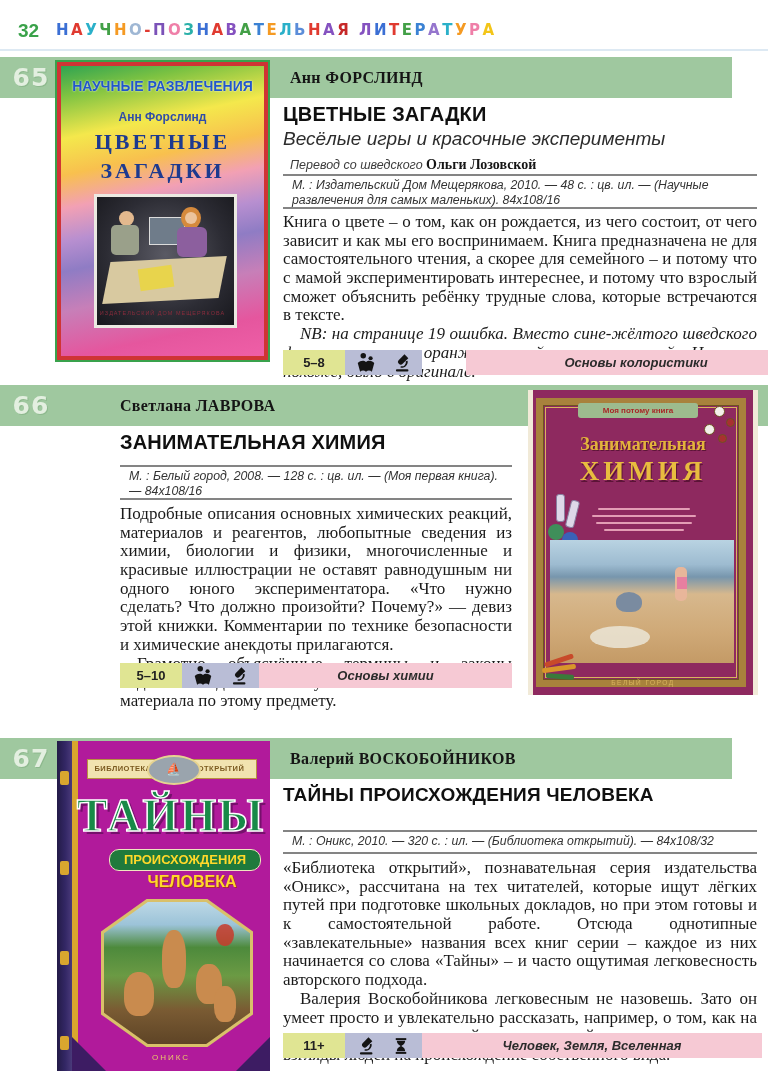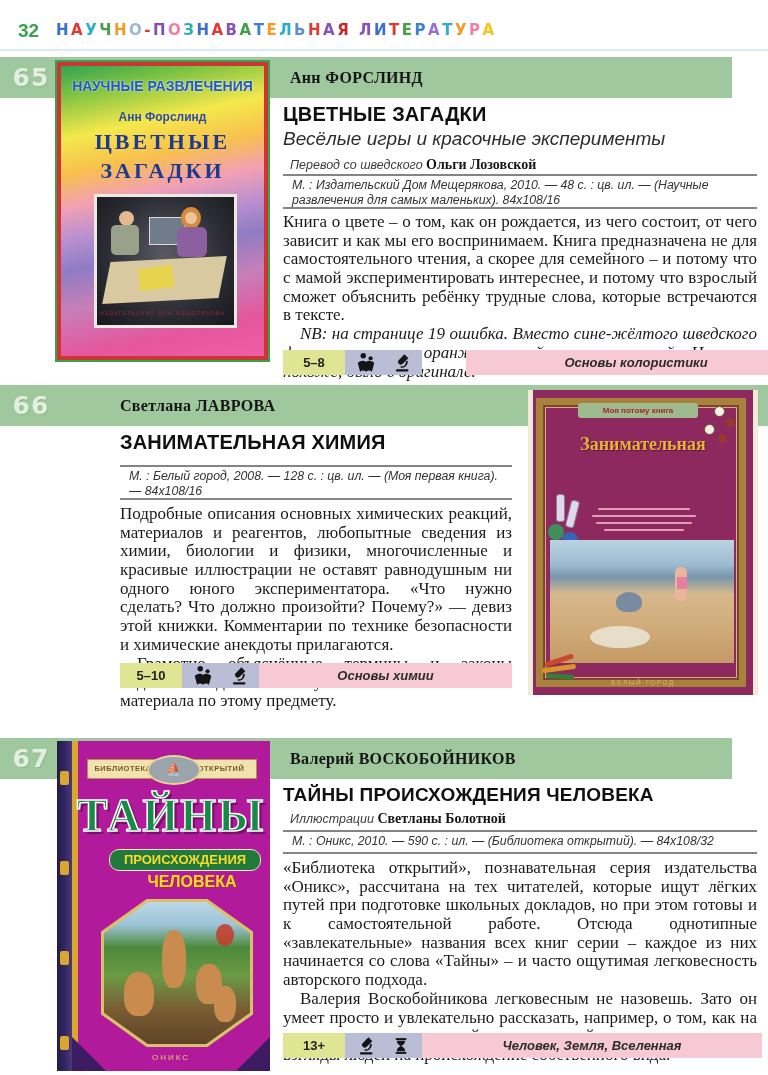--- a/index.html
+++ b/index.html
@@ -207,20 +207,21 @@
   <div class="abs entry" style="top:385px;height:315px;">
     <div class="abs band" style="left:0;width:768px;"></div>
     <div class="abs badge">66</div>
     <div class="abs author" style="left:120px;top:0;">Светлана ЛАВРОВА</div>
 
     <div class="abs cover2" style="left:528px;top:5px;">
       <div class="abs c2-frame"></div>
       <div class="abs c2-edge"></div>
       <div class="abs c2-series">Моя потому книга</div>
       <div class="abs c2-t1">Занимательная</div>
+      <div class="abs c2-t2">ХИМИЯ</div>
       <div class="abs c2-mol1" style="position:absolute;left:186px;top:16px;"></div>
       <div class="abs c2-mol2" style="position:absolute;left:198px;top:28px;"></div>
       <div class="abs c2-mol1" style="position:absolute;left:176px;top:34px;"></div>
       <div class="abs c2-mol2" style="position:absolute;left:190px;top:44px;"></div>
       <div class="abs c2-line" style="left:70px;top:118px;width:92px;"></div>
       <div class="abs c2-line" style="left:64px;top:125px;width:104px;"></div>
       <div class="abs c2-line" style="left:68px;top:132px;width:96px;"></div>
       <div class="abs c2-line" style="left:76px;top:139px;width:80px;"></div>
       <div class="abs c2-tube" style="position:absolute;left:28px;top:104px;"></div>
       <div class="abs c2-tube" style="position:absolute;left:40px;top:110px;transform:rotate(14deg);"></div>
@@ -297,32 +298,29 @@
           <div class="abs c3-flower" style="position:absolute;left:112px;top:22px;"></div>
         </div>
       </div>
       <div class="abs c3-corner l"></div>
       <div class="abs c3-corner r"></div>
       <div class="abs c3-pub">ОНИКС</div>
     </div>
 
     <div class="abs author" style="left:290px;top:0;">Валерий ВОСКОБОЙНИКОВ</div>
     <div class="abs btitle" style="left:283px;top:46px;font-size:19px;">ТАЙНЫ ПРОИСХОЖДЕНИЯ ЧЕЛОВЕКА</div>
-    <div class="abs credit" style="left:290px;top:73px;">
-      <span class="pfx">Иллюстрации </span><span class="nm">Светланы Болотной</span>
-    </div>
     <div class="abs hr" style="left:283px;top:92px;width:474px;"></div>
-    <div class="abs imprint" style="left:292px;top:96px;width:464px;">М. : Оникс, 2010. — 590 с. : ил. — (Библиотека открытий). — 84х108/32</div>
+    <div class="abs imprint" style="left:292px;top:96px;width:464px;">М. : Оникс, 2010. — 320 с. : ил. — (Библиотека открытий). — 84х108/32</div>
     <div class="abs hr" style="left:283px;top:114px;width:474px;"></div>
     <div class="abs body" style="left:283px;top:121px;width:474px;">
       <p>«Библиотека открытий», познавательная серия издательства «Оникс», рассчитана на тех читателей, которые ищут лёгких путей при подготовке школьных докладов, но при этом готовы и к самостоятельной работе. Отсюда однотипные «завлекательные» названия всех книг серии – каждое из них начинается со слова «Тайны» – и часто ощутимая легковесность авторского подхода.</p>
       <p class="ind">Валерия Воскобойникова легковесным не назовешь. Зато он умеет просто и увлекательно рассказать, например, о том, как на протяжении тысячелетий человеческой истории менялись взгляды людей на происхождение собственного вида.</p>
     </div>
     <div class="abs fbar" style="left:283px;top:295px;width:479px;">
-      <div class="abs agebox" style="left:0;width:62px;">13+</div>
+      <div class="abs agebox" style="left:0;width:62px;">11+</div>
       <div class="abs iconbox" style="left:62px;width:77px;">
         <span>
           <svg width="20" height="22" viewBox="0 0 24 24" fill="#141414">
               <path d="M13.8 1.6l4.6 4.6-6.8 6.8a3.25 3.25 0 1 1-4.6-4.6Z"></path>
               <path d="M9 17.5a7 7 0 0 0 8.5-8.3l-2.2.6a4.8 4.8 0 0 1-6 6Z"></path>
               <rect x="3.5" y="19.5" width="15" height="2.8" rx="1.2"></rect>
             </svg>
         </span>
         <span>
           <svg width="18" height="22" viewBox="0 0 24 24" fill="#141414">

